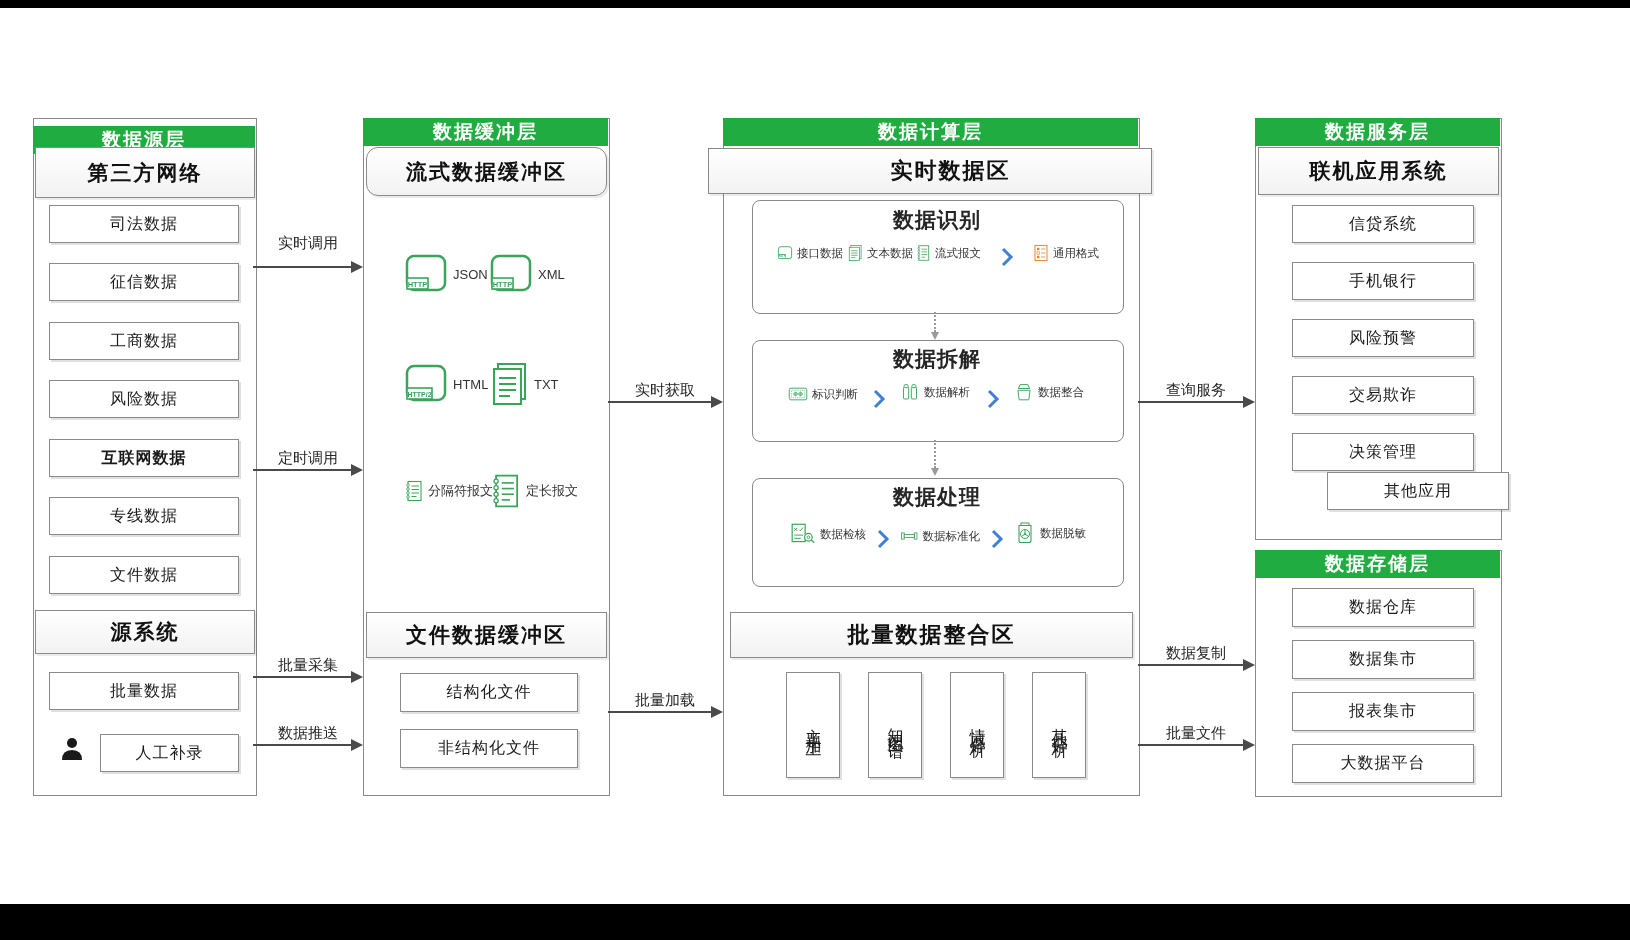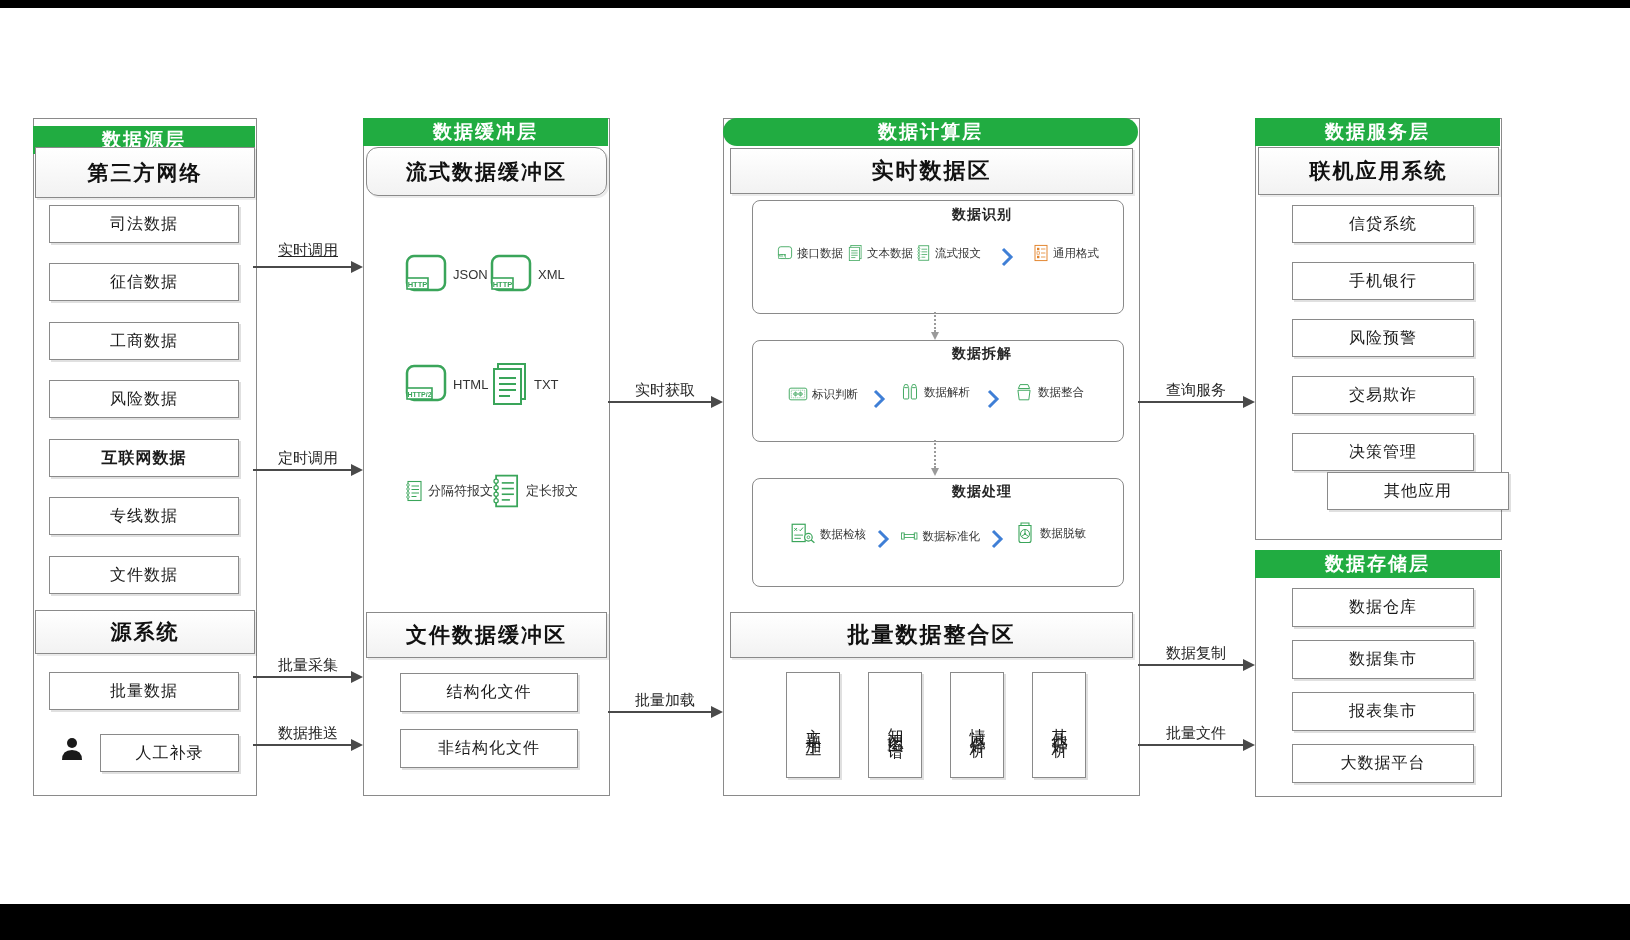--- a/index.html
+++ b/index.html
@@ -8,21 +8,21 @@
   .bar{position:absolute;left:0;width:100%;background:#000;}
   .bar.top{top:0;height:8px;}
   .bar.bottom{bottom:0;height:36px;}
   .panel{position:absolute;border:1px solid #8a8a8a;background:#ffffff;}
   .layer-header{position:absolute;height:28px;background:#21ac41;color:#ffffff;font-weight:bold;font-size:19px;display:flex;align-items:center;justify-content:center;letter-spacing:2px;}
   .sub-header{position:absolute;border:1px solid #8a8a8a;background:linear-gradient(#ffffff,#f2f2f2);font-weight:bold;color:#111111;display:flex;align-items:center;justify-content:center;letter-spacing:2px;box-shadow:2px 2px 0 rgba(0,0,0,0.08);font-size:21px;}
   .sub-header.big{font-size:22px;}
   .item-box{position:absolute;border:1px solid #8a8a8a;background:#ffffff;box-shadow:2px 2px 0 rgba(0,0,0,0.12);display:flex;align-items:center;justify-content:center;font-size:16px;color:#1a1a1a;letter-spacing:1px;}
   .vbox{position:absolute;width:52px;height:104px;border:1px solid #8a8a8a;background:#fff;box-shadow:2px 2px 0 rgba(0,0,0,0.12);display:flex;align-items:center;justify-content:center;writing-mode:vertical-lr;text-orientation:upright;font-size:16px;color:#1a1a1a;letter-spacing:5px;}
   .step-box{position:absolute;border:1.5px solid #8a8a8a;border-radius:8px;background:#ffffff;}
-  .step-title{position:absolute;text-align:center;font-size:14px;font-weight:600;color:#262626;letter-spacing:1px;padding-left:45px;}
+  .step-title{position:absolute;text-align:center;font-size:21px;font-weight:600;color:#262626;letter-spacing:1px;}
   .icon-cell{position:absolute;display:flex;flex-direction:row;align-items:center;gap:4px;}
   .icon-label{font-size:13px;color:#333333;white-space:nowrap;}
   .icon-caption{font-size:11.5px;color:#333333;white-space:nowrap;}
   .harrow{position:absolute;height:2px;background:#4a4a4a;}
   .harrow::after{content:'';position:absolute;right:-12px;top:-5px;width:0;height:0;border-left:12px solid #4a4a4a;border-top:6px solid transparent;border-bottom:6px solid transparent;}
   .arrow-label{position:absolute;font-size:15px;color:#262626;white-space:nowrap;}
   .varrow{position:absolute;width:0;border-left:2px dotted #9a9a9a;}
   .varrow::after{content:'';position:absolute;left:-5px;bottom:-8px;width:0;height:0;border-top:8px solid #9a9a9a;border-left:4px solid transparent;border-right:4px solid transparent;}
   .chev{position:absolute;}
 </style>
@@ -119,22 +119,22 @@
       <line x1="17" y1="34" x2="27" y2="34" stroke="#3aa55a" stroke-width="2"></line>
     </svg>
     <div class="icon-label">定长报文</div>
   </div>
 
   <div class="sub-header" style="left:366px;top:612px;width:239px;height:44px;">文件数据缓冲区</div>
   <div class="item-box" style="left:400px;top:673px;width:176px;height:37px;">结构化文件</div>
   <div class="item-box" style="left:400px;top:729px;width:176px;height:37px;">非结构化文件</div>
 
   <div class="panel" style="left:723px;top:118px;width:415px;height:676px;"></div>
-  <div class="layer-header" style="left:723px;top:118px;width:415px;border-radius:14px;">数据计算层</div>
-  <div class="sub-header big" style="left:730px;top:148px;width:401px;height:44px;">实时数据区</div>
+  <div class="layer-header" style="left:723px;top:118px;width:415px;">数据计算层</div>
+  <div class="sub-header big" style="left:708px;top:148px;width:401px;height:44px;padding-left:41px;">实时数据区</div>
 
   <div class="step-box" style="left:752px;top:200px;width:370px;height:112px;"></div>
   <div class="step-title" style="left:752px;top:206px;width:370px;">数据识别</div>
   <div class="icon-cell" style="left:777px;top:232px;width:66px;">
     <svg width="46" height="42" viewBox="0 0 46 42">
       <rect x="4" y="3" width="38" height="34" rx="7" fill="none" stroke="#3aa55a" stroke-width="2.5"></rect>
       <rect x="4" y="25" width="21" height="11" fill="#ffffff" stroke="#3aa55a" stroke-width="1.6"></rect>
       <text x="14.5" y="33.5" font-size="7.5" font-weight="bold" fill="#3aa55a" text-anchor="middle">HTTP</text>
     </svg>
     <div class="icon-caption">接口数据</div>
@@ -282,21 +282,21 @@
   <div class="item-box" style="left:1292px;top:472px;width:180px;height:36px;margin-left:35px;">其他应用</div>
 
   <div class="panel" style="left:1255px;top:550px;width:245px;height:245px;"></div>
   <div class="layer-header" style="left:1255px;top:550px;width:245px;">数据存储层</div>
   <div class="item-box" style="left:1292px;top:588px;width:180px;height:37px;">数据仓库</div>
   <div class="item-box" style="left:1292px;top:640px;width:180px;height:37px;">数据集市</div>
   <div class="item-box" style="left:1292px;top:692px;width:180px;height:37px;">报表集市</div>
   <div class="item-box" style="left:1292px;top:744px;width:180px;height:37px;">大数据平台</div>
 
   <div class="harrow" style="left:253px;top:266px;width:98px;"></div>
-  <div class="arrow-label" style="left:278px;top:241px;text-decoration:underline;">实时调用</div>
+  <div class="arrow-label" style="left:278px;top:234px;">实时调用</div>
 
   <div class="harrow" style="left:253px;top:469px;width:98px;"></div>
   <div class="arrow-label" style="left:278px;top:449px;">定时调用</div>
 
   <div class="harrow" style="left:253px;top:676px;width:98px;"></div>
   <div class="arrow-label" style="left:278px;top:656px;">批量采集</div>
 
   <div class="harrow" style="left:253px;top:744px;width:98px;"></div>
   <div class="arrow-label" style="left:278px;top:724px;">数据推送</div>
 

